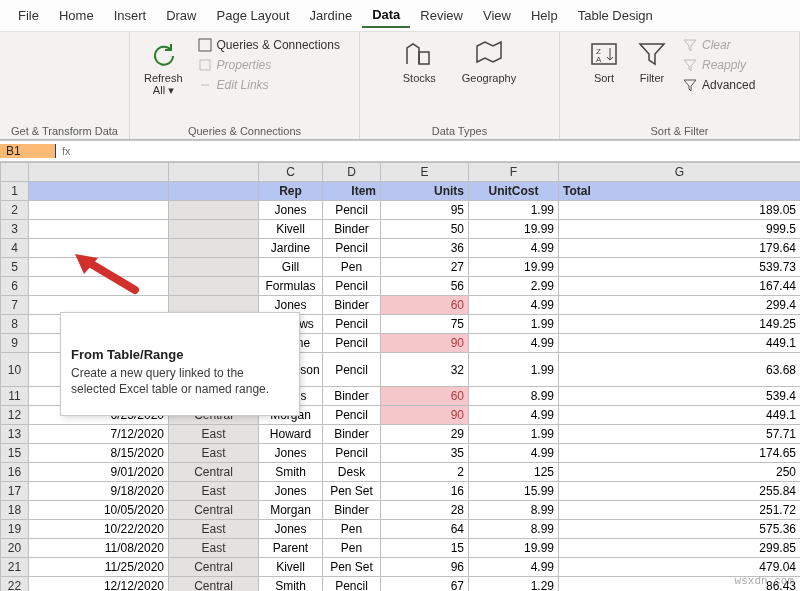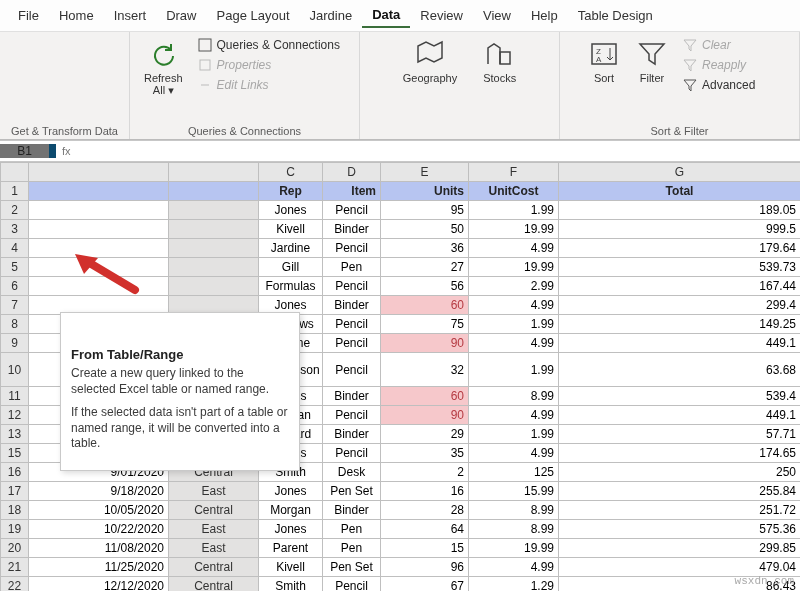--- a/index.html
+++ b/index.html
@@ -17,21 +17,21 @@
 .group-body { display: flex; align-items: flex-start; gap: 8px; flex: 1; }
 .vbtn { display: flex; flex-direction: column; align-items: center; justify-content: center; font-size: 11px; color: #333; padding: 2px 4px; cursor: pointer; text-align: center; }
 .vbtn .ic { width: 32px; height: 32px; margin-bottom: 2px; display: flex; align-items: center; justify-content: center; }
 .mini { display: flex; flex-direction: column; gap: 2px; font-size: 12px; color: #333; }
 .mini .row { display: flex; align-items: center; gap: 4px; padding: 1px 2px; white-space: nowrap; }
 .mini .dim { color: #a7a7a7; font-style: italic; }
 .mini .ic-sm { width: 16px; height: 16px; }
 
 
 .fbar { display: flex; align-items: center; height: 22px; border-top: 1px solid #c7c7c7; border-bottom: 1px solid #c7c7c7; background: #fff; }
-.namebox { width: 56px; padding: 0 6px; border-right: 7px solid #0c4a6e; font-size: 12px; color: #222; background: #737373; text-align: center; }
+.namebox { width: 56px; padding: 0 6px; border-right: 1px solid #0c4a6e; font-size: 12px; color: #222; background: #fdba74; }
 .fx { padding: 0 6px; color: #777; font-size: 11px; }
 
 
 .grid-wrap { position: relative; }
 table.grid { border-collapse: collapse; width: 800px; table-layout: fixed; }
 table.grid th, table.grid td { border: 1px solid #bfbfbf; height: 19px; font-size: 12px; padding: 0 4px; overflow: hidden; white-space: nowrap; }
 .rowhdr { background: #e6e6e6; text-align: center; width: 28px; color: #333; font-weight: normal; }
 .colhdr { background: #e6e6e6; text-align: center; color: #333; font-weight: normal; }
 .th { background: #b7c5f1; font-weight: 600; color: #242424; }
 .region { background: #e3e2e1; text-align: center; color: #333; }
@@ -146,35 +146,36 @@
       </div>
     </div>
     <div class="group-label">Queries &amp; Connections</div>
   </div>
 
   <div class="group" style="width:200px">
     <div class="group-body" style="justify-content:center;gap:18px">
       <div class="vbtn">
         <div class="ic">
             <svg viewBox="0 0 32 32">
-              <path d="M4 8v16l8-4 8 4 8-4V4l-8 4-8-4z" fill="none" stroke="#444" stroke-width="1.5"></path>
+              <path d="M4 26V10l6-4 6 4v16" fill="none" stroke="#444" stroke-width="1.5"></path>
+              <rect x="16" y="14" width="10" height="12" fill="none" stroke="#444" stroke-width="1.5"></rect>
             </svg>
           </div>
-        <span>Geography</span>
+        <span>Stocks</span>
       </div>
       <div class="vbtn">
         <div class="ic">
             <svg viewBox="0 0 32 32">
-              <path d="M4 26V10l6-4 6 4v16" fill="none" stroke="#444" stroke-width="1.5"></path>
-              <rect x="16" y="14" width="10" height="12" fill="none" stroke="#444" stroke-width="1.5"></rect>
+              <path d="M4 8v16l8-4 8 4 8-4V4l-8 4-8-4z" fill="none" stroke="#444" stroke-width="1.5"></path>
             </svg>
           </div>
-        <span>Stocks</span>
+        <span>Geography</span>
       </div>
     </div>
+    <div class="group-label">Data Types</div>
   </div>
 
   <div class="group" style="flex:1">
     <div class="group-body">
       <div style="display:flex;flex-direction:column;gap:2px;align-items:center;padding:2px">
         <div style="display:flex;gap:2px">
           <span class="ic-sm"><svg viewBox="0 0 16 16">
                 <text x="2" y="7" font-size="6" fill="#444">A</text>
                 <text x="2" y="14" font-size="6" fill="#444">Z</text>
                 <path d="M11 3v10l2-2m-2 2l-2-2" stroke="#444" fill="none"></path>
@@ -262,21 +263,21 @@
   </thead>
   <tbody id="gridbody">
         <tr>
           <th class="rowhdr">1</th>
           <td class="th"></td>
           <td class="th"></td>
           <td class="th" style="text-align: center;">Rep</td>
           <td class="th" style="text-align: right;">Item</td>
           <td class="th" style="text-align: right;">Units</td>
           <td class="th" style="text-align: center;">UnitCost</td>
-          <td class="th" style="text-align: center;">Total</td>
+          <td class="th" style="text-align: left;">Total</td>
         </tr>
         <tr>
           <th class="rowhdr">2</th>
           <td class="date"></td>
           <td class="region"></td>
           <td class="rep">Jones</td>
           <td class="item">Pencil</td>
           <td class="num">95</td>
           <td class="num">1.99</td>
           <td class="num">189.05</td>
@@ -470,21 +471,20 @@
           <td class="num">67</td>
           <td class="num">1.29</td>
           <td class="num">86.43</td>
         </tr>
       </tbody>
 </table>
 
 <div class="tooltip">
   <div class="tt-title">From Table/Range</div>
   <p>Create a new query linked to the selected Excel table or named range.</p>
-  <p>If the selected data isn't part of a table or named range, it will be converted into a table.</p>
 </div>
 
 <div class="arrow">
   <svg viewBox="0 0 70 45">
         <path d="M65 40 L18 12" stroke="#d1302c" stroke-width="8" stroke-linecap="round"></path>
         <path d="M5 4 L28 8 L14 24 Z" fill="#d1302c"></path>
       </svg>
 </div>
 </div>
 

